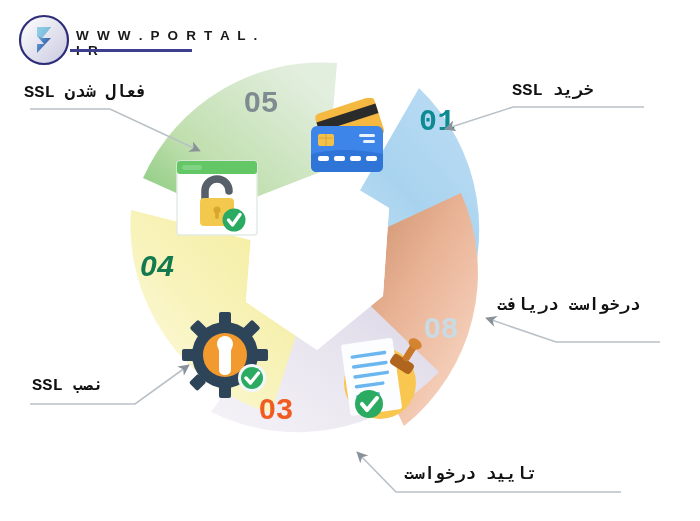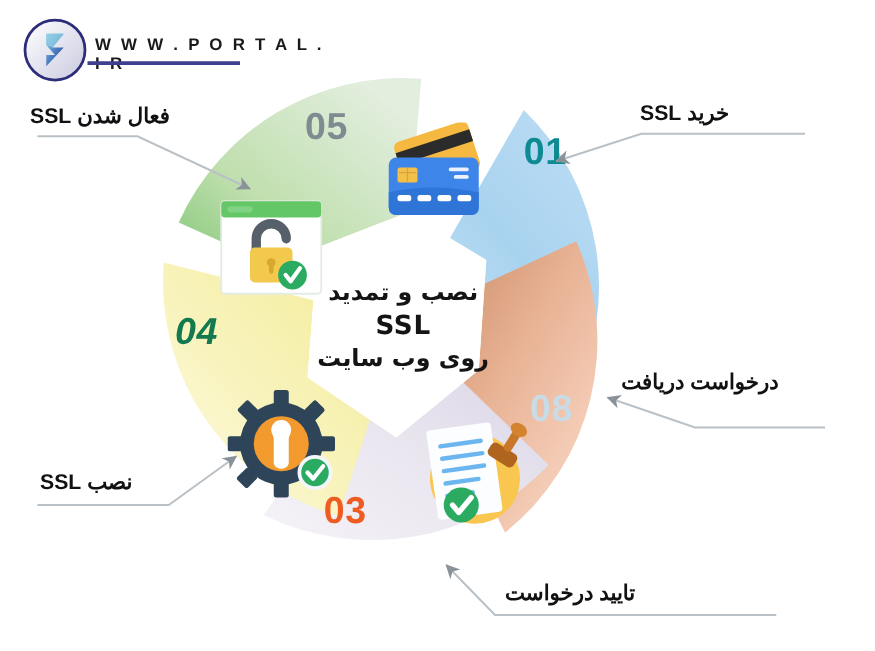--- a/index.html
+++ b/index.html
@@ -29,42 +29,42 @@
   .wheel{position:absolute;left:121px;top:58px;width:400px;height:400px;}
   .wheel svg{display:block;}
 
   
   .num{
     position:absolute;font-weight:bold;font-size:30px;
     font-family:"Liberation Sans",sans-serif;
     letter-spacing:0.5px;
     user-select:none;
   }
-  #num-01{left:419px;top:105px;color:#0e8a92;}
+  #num-01{left:419px;top:105px;color:#0e8a92;font-family:Liberation Mono, monospace;}
   #num-02{left:424px;top:311px;color:#c9dbe4;}
   #num-03{left:259px;top:392px;color:#ef5b20;}
   #num-04{left:140px;top:249px;color:#127a4e;font-style:italic;}
   #num-05{left:244px;top:85px;color:#7f8a91;}
 
   
   .center-text{
     position:absolute;left:240px;top:222px;width:165px;
     text-align:center;direction:rtl;
     font-family:"DejaVu Sans","Liberation Sans",sans-serif;
     font-weight:bold;color:#141414;
     line-height:1.32;
   }
   .center-text div{font-size:19px;}
   .center-text .lat{font-size:21px;direction:ltr;letter-spacing:0.5px;}
 
   
   .label{
     position:absolute;
     direction:rtl;
-    font-family:Liberation Sans, sans-serif;
+    font-family:Liberation Mono, monospace;
     font-weight:bold;color:#111;
     font-size:17px;line-height:1.28;
     white-space:nowrap;
   }
   #lbl-01{left:512px;top:80px;}
   #lbl-02{left:497px;top:295px;text-align:center;}
   #lbl-03{left:404px;top:464px;}
   #lbl-04{left:32px;top:375px;}
   #lbl-05{left:24px;top:82px;}
 
@@ -156,25 +156,20 @@
       <path d="M 196 292 L 262 238 L 268 150 L 205 112 L 133 140 L 125 244 Z" fill="#ffffff"></path>
     </svg>
   </div>
 
   <div class="num" id="num-01">01</div>
   <div class="num" id="num-02">08</div>
   <div class="num" id="num-03">03</div>
   <div class="num" id="num-04">04</div>
   <div class="num" id="num-05">05</div>
 
-  <div class="center-text">
-    <div>نصب و تمدید</div>
-    <div class="lat">SSL</div>
-    <div>روی وب سایت</div>
-  </div>
 
   <div class="icon" id="icon-card">
     <svg width="95" height="85" viewBox="0 0 95 85">
       <g transform="rotate(-18 48 40)">
         <rect x="18" y="6" width="62" height="40" rx="5" fill="#f5b942"></rect>
         <rect x="18" y="14" width="62" height="10" fill="#2b2b2b"></rect>
       </g>
       <rect x="6" y="28" width="72" height="46" rx="6" fill="#3d85e8"></rect>
       <path d="M6 56 Q40 48 78 56 L78 68 Q78 74 72 74 L12 74 Q6 74 6 68 Z" fill="#2f75d8"></path>
       <rect x="13" y="36" width="16" height="12" rx="2" fill="#f3c04a"></rect>

